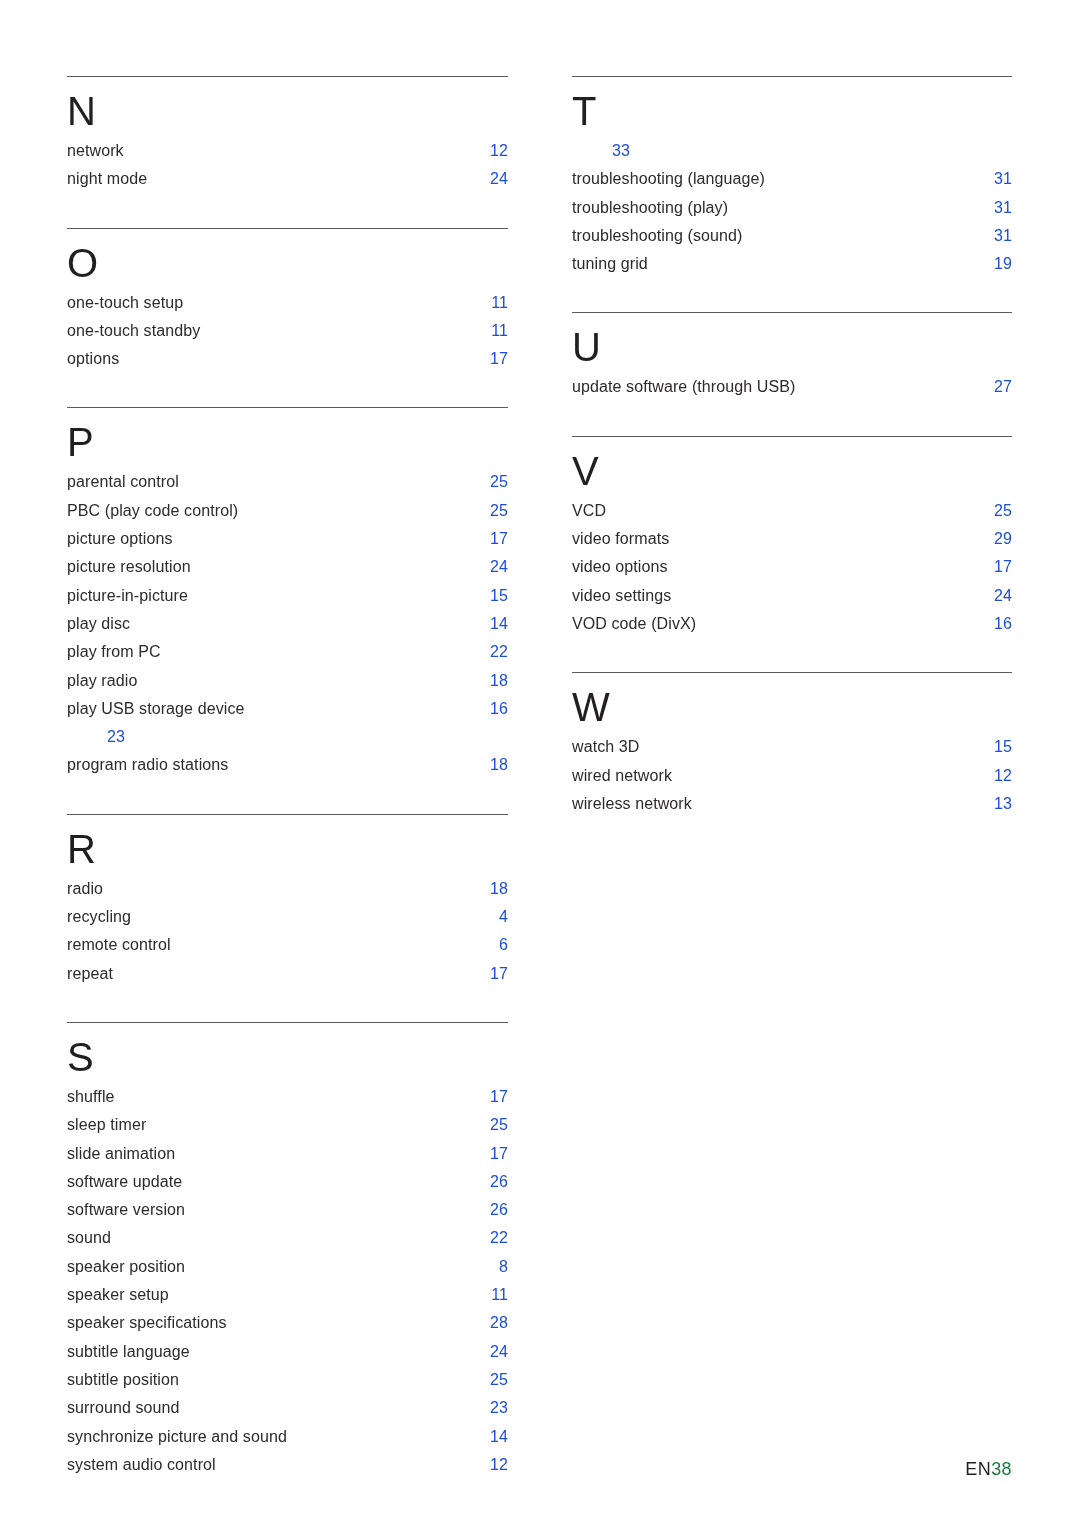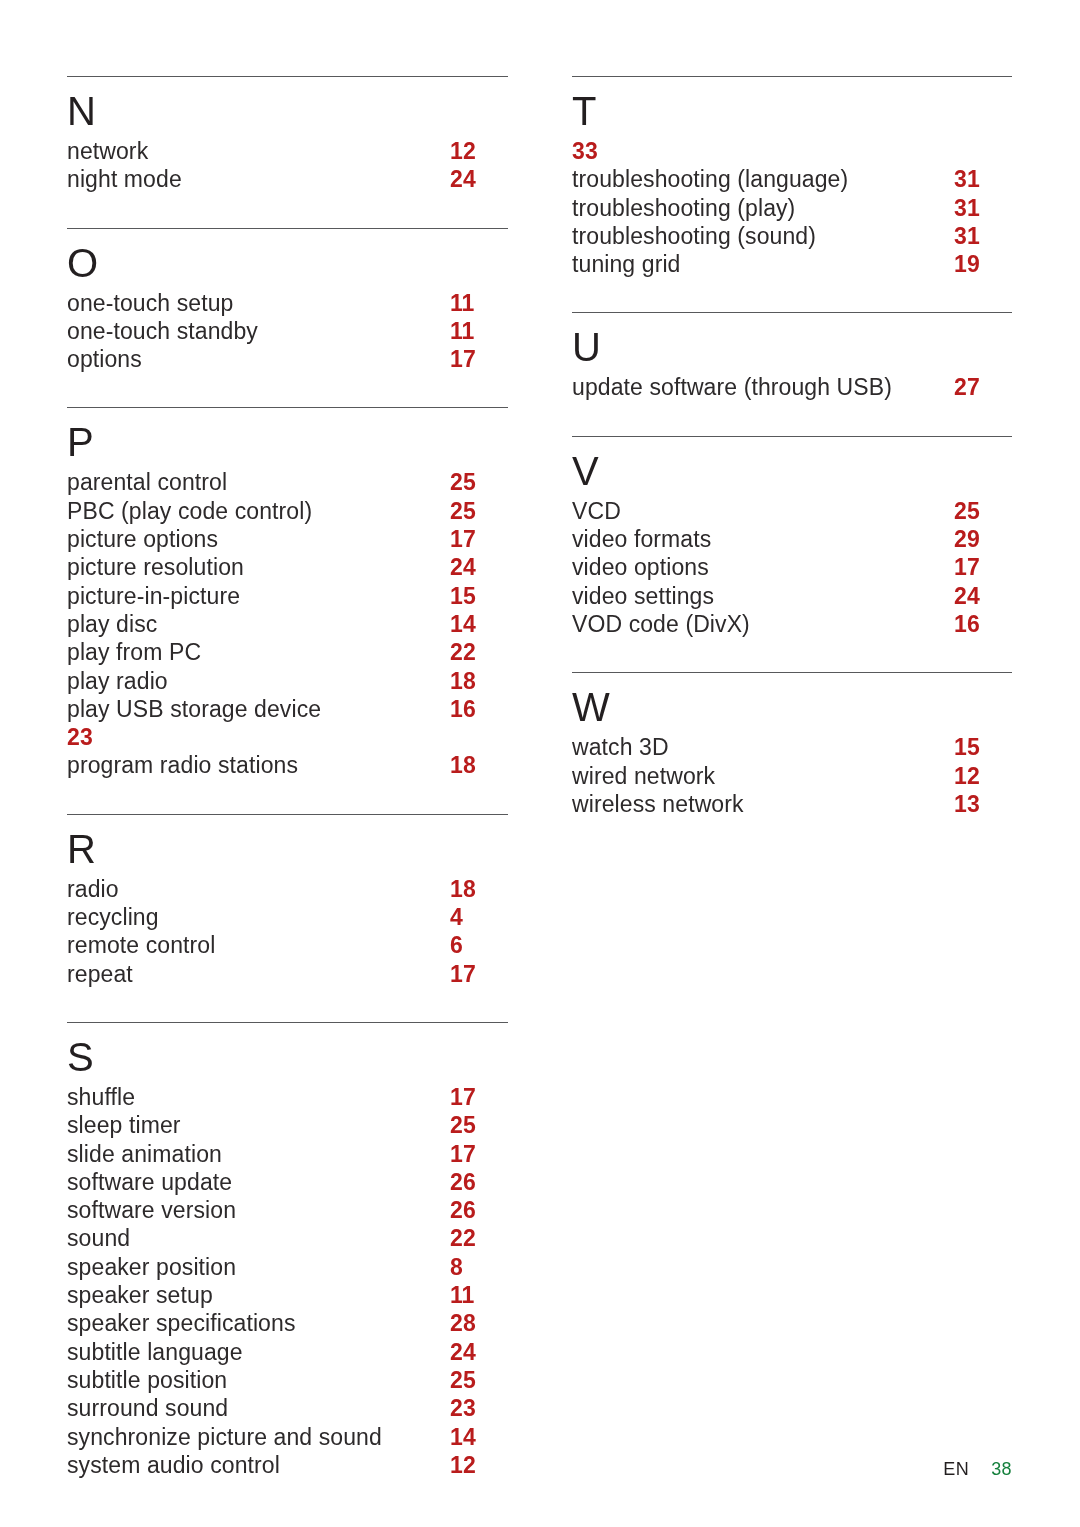--- a/index.html
+++ b/index.html
@@ -66,54 +66,52 @@
   .entries {
     display: block;
     margin-top: 0;
   }
   .entry {
     display: flex;
     flex-direction: row;
     align-items: baseline;
     height: 28.3px;
     line-height: 28.3px;
-    font-size: 23px;
+    font-size: 16px;
     font-weight: 300;
     color: #2d2a2b;
     letter-spacing: 0.1px;
   }
   .entry-label {
     flex: 1 1 auto;
     white-space: nowrap;
     overflow: hidden;
   }
   .entry-page {
     flex: 0 0 auto;
     width: 58px;
-    text-align: left;
-    color: #b91c1c;
-    font-weight: bold;
+    text-align: right;
+    color: #1d4ed8;
   }
   .section + .section {
     margin-top: 34px;
   }
   .footer {
     position: absolute;
     right: 68px;
     bottom: 47px;
     display: flex;
     flex-direction: row;
     align-items: baseline;
     font-size: 18px;
     font-weight: 400;
     color: #231f20;
     letter-spacing: 0.4px;
   }
   .footer-lang {
-    margin-right: 22px;
   }
   .footer-page {
     color: #15803d;
   }
 </style>
 </head>
 <body>
 
 <div class="page">
 

